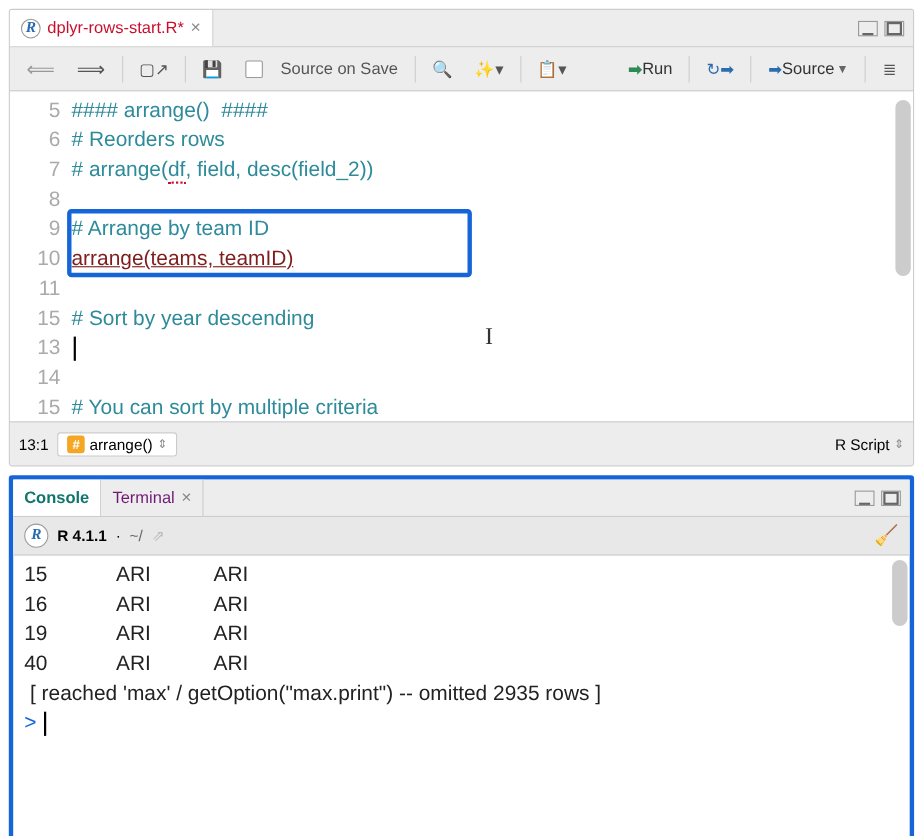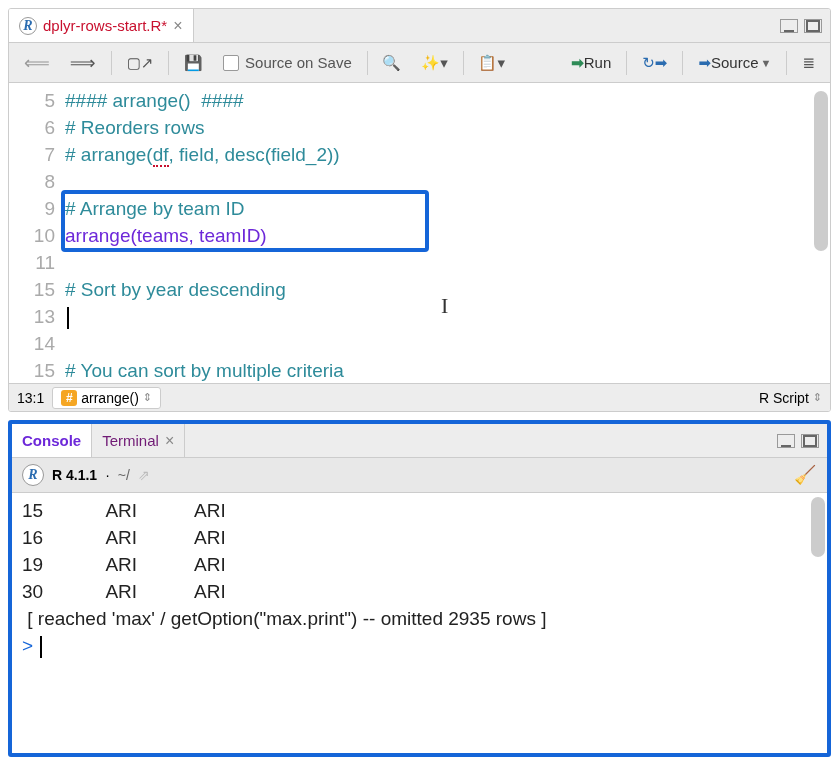--- a/index.html
+++ b/index.html
@@ -31,29 +31,29 @@
 .source-label { color:#333; }
 .drop { color:#666; font-size:11px; margin-left:2px; }
 
 
 .editor { display:flex; font-family:"Menlo","Courier New",monospace; font-size:19px; line-height:27px; position:relative; height:300px; }
 .gutter { width:56px; text-align:right; color:#aaa; padding:4px 10px 4px 4px; user-select:none; }
 .gutter div { height:27px; }
 .code { flex:1; padding:4px 0; position:relative; }
 .codeline { height:27px; white-space:pre; }
 .comment { color:#2e8b9a;margin-top:20px; }
-.fn { color:#6d28d9; }
+.fn { color:#7f1d1d;text-decoration:underline; }
 .squiggle { border-bottom:2px dotted #c8102e;text-align:right; }
 .highlight-box { position:absolute; border:4px solid #1565d8; border-radius:4px; pointer-events:none; }
 .vscroll { position:absolute; right:2px; top:8px; width:14px; height:160px; background:#ccc; border-radius:7px; }
 .cursor { display:inline-block; width:2px; height:22px; background:#000; vertical-align:middle; margin-left:2px; }
 .ibeam { position:absolute; font-family:serif; font-size:22px; color:#333; }
 
 
-.status { background:#ededed; border-top:1px solid #ccc; height:28px; display:flex; align-items:center; padding:0 8px; font-size:14px; gap:8px; }
+.status { background:#ededed; border-top:1px solid #ccc; height:40px; display:flex; align-items:center; padding:0 8px; font-size:14px; gap:8px; }
 .crumb { background:#fff; border:1px solid #ccc; padding:2px 8px; border-radius:3px; display:flex; align-items:center; gap:4px; }
 .hash { background:#f5a623; color:#fff; width:16px; height:16px; border-radius:3px; display:flex; align-items:center; justify-content:center; font-size:12px; font-weight:bold; }
 .right { margin-left:auto; display:flex; align-items:center; gap:4px; }
 
 
 .console-head { background:#e8e8e8; border-bottom:1px solid #ccc; padding:6px 10px; display:flex; align-items:center; gap:8px; position:relative; }
 .brush { position:absolute; right:10px; color:#b0a060; font-size:18px; }
 .console-body { font-family:"Menlo","Courier New",monospace; font-size:19px; line-height:27px; padding:4px 10px; position:relative; height:260px; overflow:hidden; }
 .console-body .row { white-space:pre; color:#222; }
 .console-body .truncmsg { color:#222; white-space:pre-wrap; }
@@ -87,21 +87,21 @@
         <span class="arrow-fwd">⟹</span>
       </div>
     <div class="sep"></div>
     <div class="tbtn">
         <span>▢↗</span>
       </div>
     <div class="sep"></div>
     <div class="tbtn">
         <span style="color:#2b6cb0">💾</span>
       </div>
-    <div class="tbtn" style="gap:6px">
+    <div class="tbtn" style="gap:16px">
       <span class="checkbox"></span>
       <span>Source on Save</span>
     </div>
     <div class="sep"></div>
     <div class="tbtn">
         <span>🔍</span>
       </div>
     <div class="tbtn">
         <span>✨▾</span>
       </div>
@@ -172,21 +172,21 @@
     <div class="right">
       <span>R Script</span>
       <span style="color:#888;font-size:11px">⇕</span>
     </div>
   </div>
 </div>
 
 <div class="pane highlighted">
   <div class="tabbar">
     <div class="tab inactive" style="background:#fff">
-      <span class="tab-label" style="font-weight:bold;color:#6d28d9">Console</span>
+      <span class="tab-label" style="font-weight:bold;color:#0f766e">Console</span>
     </div>
     <div class="tab inactive">
       <span class="tab-label">Terminal</span>
       <span class="close2">×</span>
     </div>
     <div class="wincontrols">
       <div class="wc min"></div>
       <div class="wc max"></div>
     </div>
   </div>
@@ -198,19 +198,19 @@
     <span style="color:#666">~/</span>
     <span style="color:#bbb">⇗</span>
     <span class="brush">🧹</span>
   </div>
 
   <div class="console-body">
     <div id="console-rows">
         <div class="row">15            ARI           ARI</div>
         <div class="row">16            ARI           ARI</div>
         <div class="row">19            ARI           ARI</div>
-        <div class="row">30            ARI           ARI</div>
+        <div class="row">40            ARI           ARI</div>
       </div>
     <div class="truncmsg"> [ reached 'max' / getOption("max.print") -- omitted 2935 rows ]</div>
     <div class="row"><span class="prompt">&gt; </span><span class="cursor"></span></div>
     <div class="vscroll2"></div>
   </div>
 </div>
 
 </body></html>

